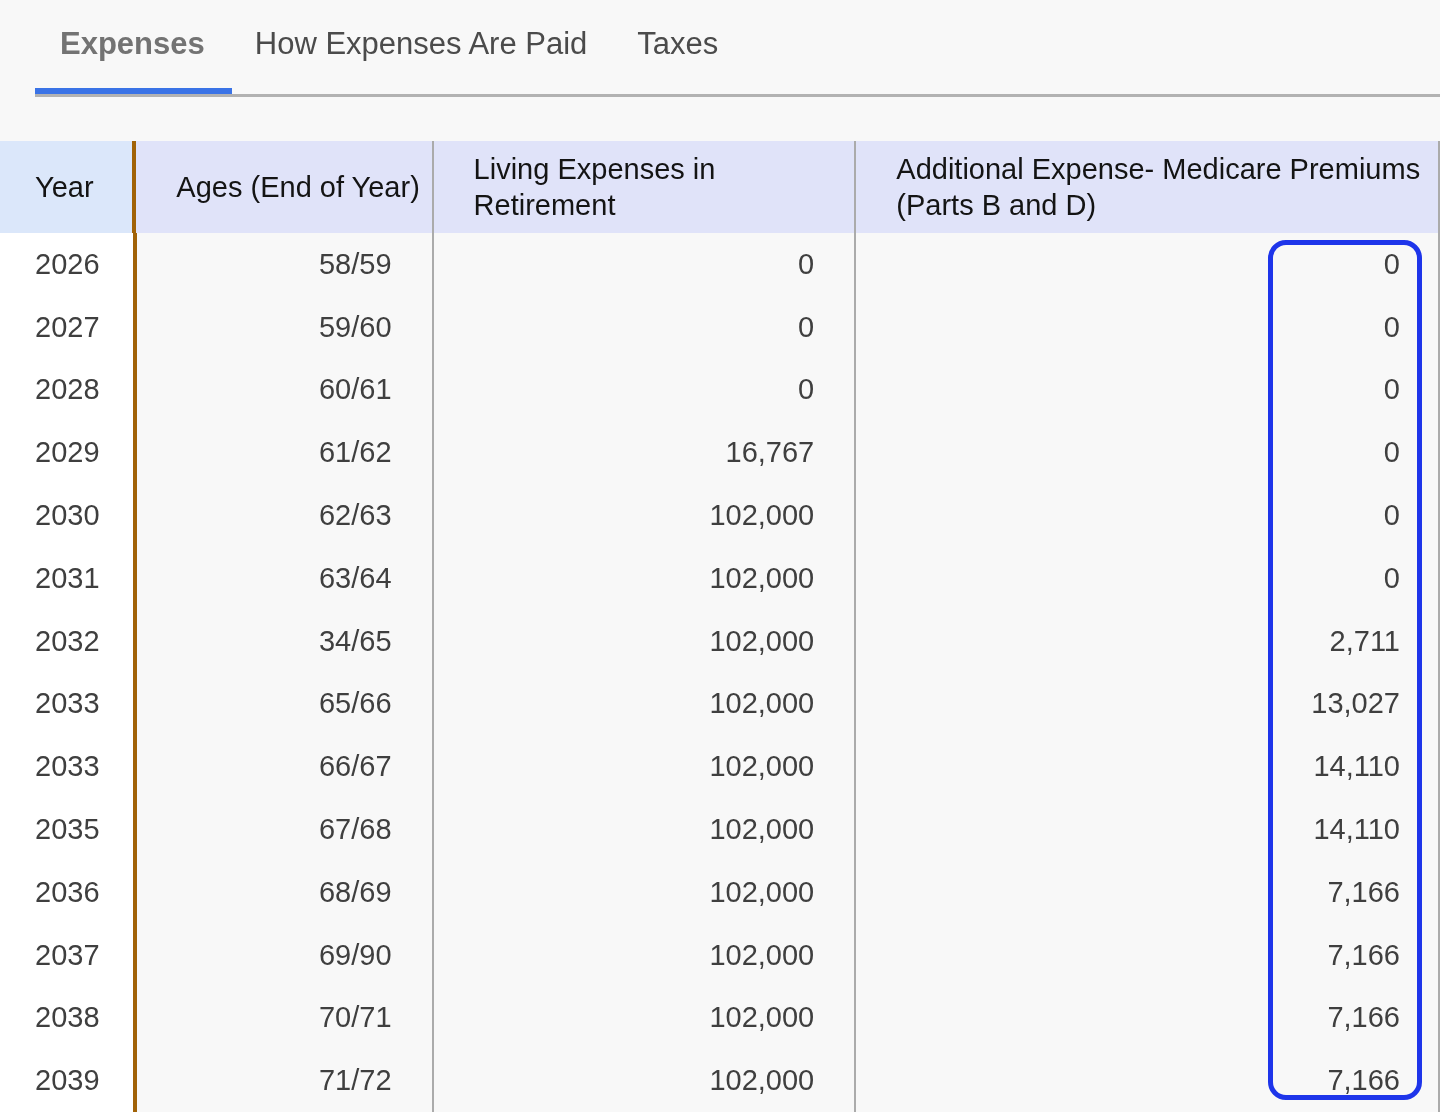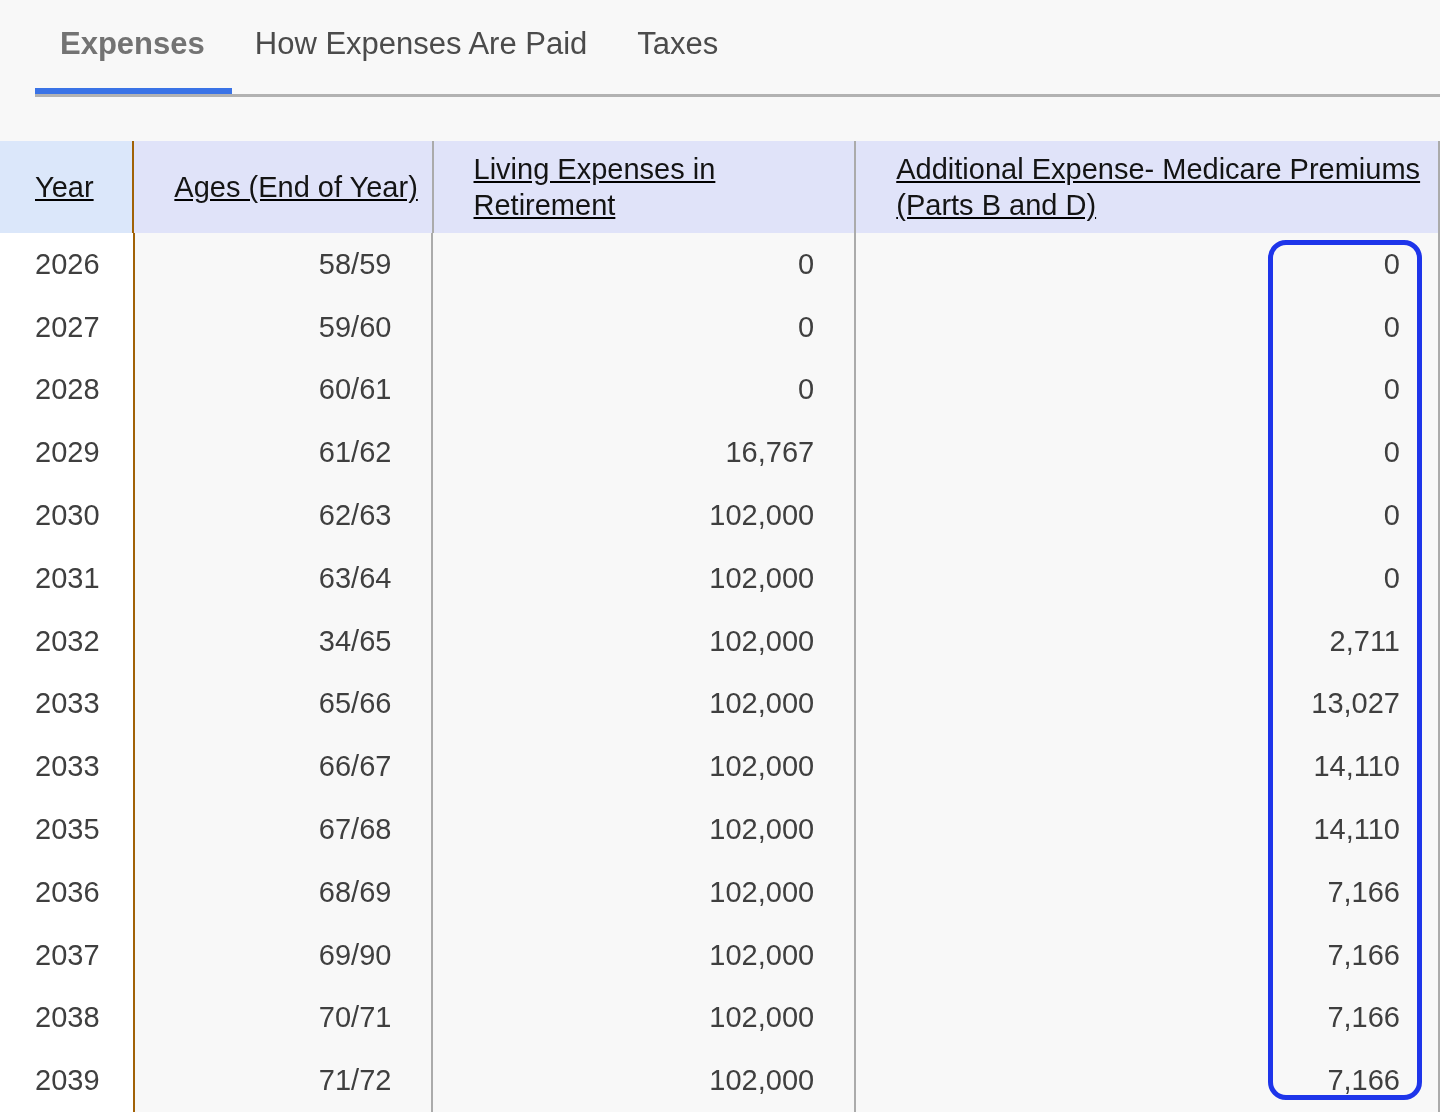--- a/index.html
+++ b/index.html
@@ -72,26 +72,26 @@
     display: flex;
     width: 1440px;
   }
   .cell {
     box-sizing: border-box;
     display: flex;
     align-items: center;
     font-size: 29px;
   }
   .c0 { width: 139px; padding-left: 35px; justify-content: flex-start; }
-  .c1 { width: 316px; padding-right: 40px; justify-content: flex-end; border-left: 2px solid #a16207; }
+  .c1 { width: 316px; padding-right: 40px; justify-content: flex-end; border-left: 4px solid #a16207; }
   .c2 { width: 448px; padding-right: 40px; justify-content: flex-end; border-left: 2px solid #ababab; }
   .c3 { width: 622px; padding-right: 38px; justify-content: flex-end;
         border-left: 2px solid #ababab; border-right: 2px solid #ababab; }
 
-  .t-header { height: 92px; text-decoration: underline; }
+  .t-header { height: 92px; }
   .t-header .cell {
     color: #141414;
     line-height: 36px;
     justify-content: flex-start;
   }
   .t-header .c0 { background: #dbe7fa; }
   .t-header .c1, .t-header .c2, .t-header .c3 { background: #e0e3f9; padding-left: 40px; padding-right: 10px; }
 
   .t-row { height: 62.8px; }
   .t-row .cell { color: #3f3f3f; }

